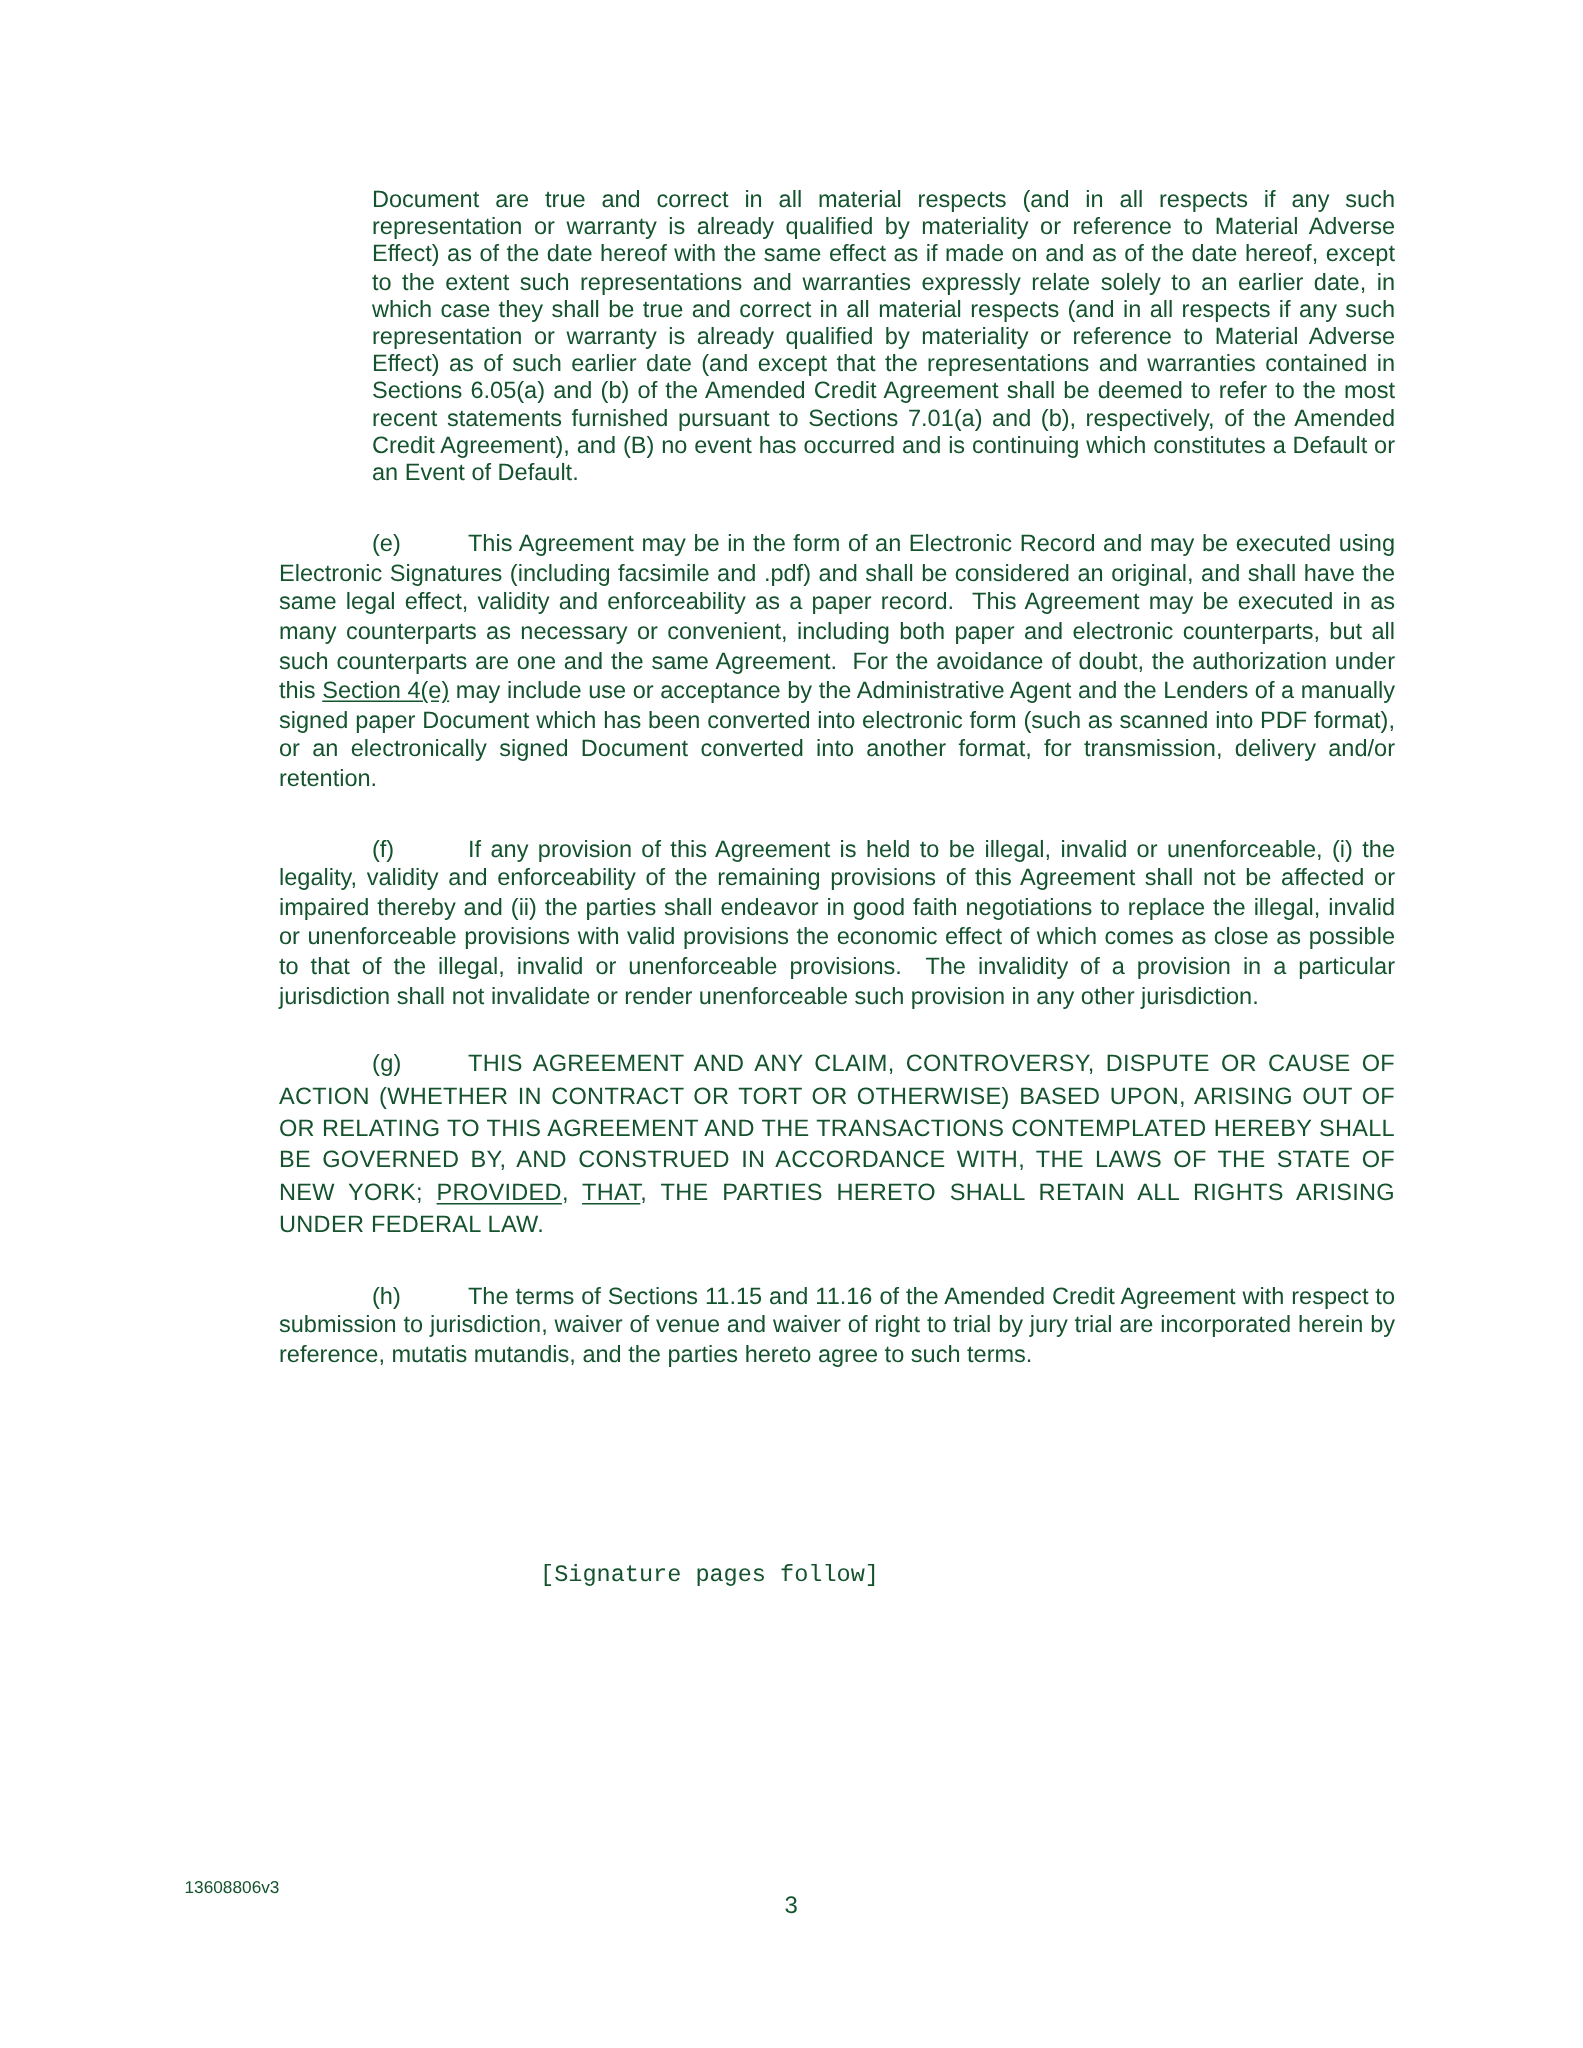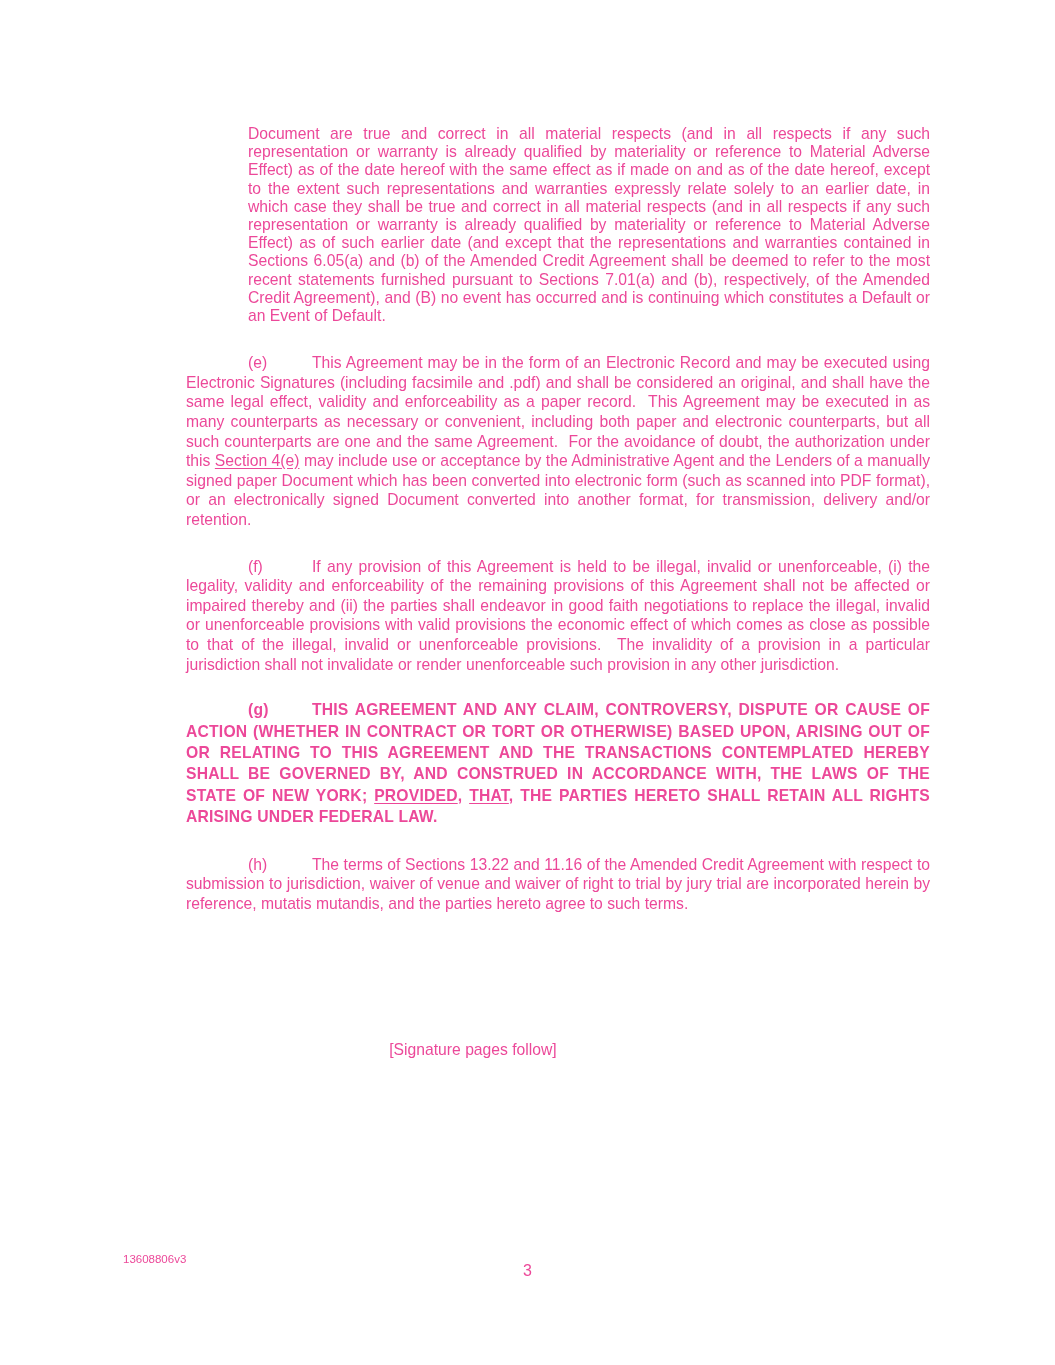--- a/index.html
+++ b/index.html
@@ -6,21 +6,21 @@
     margin: 0;
     padding: 0;
     background: #ffffff;
   }
   .page {
     position: relative;
     width: 1055px;
     height: 1365px;
     background: #ffffff;
     font-family: "Liberation Sans", sans-serif;
-    color: #ec4899;
+    color: #14532d;
     overflow: hidden;
   }
   .content {
     position: absolute;
     left: 186px;
     top: 125px;
     width: 744px;
   }
   p.para {
     margin: 0 0 25px 0;
@@ -36,39 +36,39 @@
     text-indent: 0;
   }
   p.para.body {
     text-indent: 62px;
     margin-top: 27px;
   }
   p.para.body-caps {
     text-indent: 62px;
     line-height: 21.4px;
     letter-spacing: 0.2px;
-    font-weight: bold;
   }
   .marker {
     display: inline-block;
     width: 64px;
     text-indent: 0;
   }
   .u {
     text-decoration: underline;
     text-underline-offset: 2px;
   }
   .signature-note {
     position: absolute;
     left: 0;
     top: 1040px;
     width: 946px;
     text-align: center;
     font-size: 15.7px;
     line-height: 20px;
+    font-family: Liberation Mono, monospace;
   }
   .page-number {
     position: absolute;
     left: 0;
     top: 1261px;
     width: 1055px;
     text-align: center;
     font-size: 16px;
     line-height: 20px;
   }
@@ -82,21 +82,21 @@
 </style>
 </head>
 <body>
 
 <div class="page">
   <div class="content" id="doc-body">
       <p class="para block-indent"><span>Document are true and correct in all material respects (and in all respects if any such representation or warranty is already qualified by materiality or reference to Material Adverse Effect) as of the date hereof with the same effect as if made on and as of the date hereof, except to the extent such representations and warranties expressly relate solely to an earlier date, in which case they shall be true and correct in all material respects (and in all respects if any such representation or warranty is already qualified by materiality or reference to Material Adverse Effect) as of such earlier date (and except that the representations and warranties contained in Sections 6.05(a) and (b) of the Amended Credit Agreement shall be deemed to refer to the most recent statements furnished pursuant to Sections 7.01(a) and (b), respectively, of the Amended Credit Agreement), and (B) no event has occurred and is continuing which constitutes a Default or an Event of Default.</span></p>
       <p class="para body"><span class="marker">(e)</span><span>This Agreement may be in the form of an Electronic Record and may be executed using Electronic Signatures (including facsimile and .pdf) and shall be considered an original, and shall have the same legal effect, validity and enforceability as a paper record.  This Agreement may be executed in as many counterparts as necessary or convenient, including both paper and electronic counterparts, but all such counterparts are one and the same Agreement.  For the avoidance of doubt, the authorization under this </span><span class="u">Section 4(e)</span><span> may include use or acceptance by the Administrative Agent and the Lenders of a manually signed paper Document which has been converted into electronic form (such as scanned into PDF format), or an electronically signed Document converted into another format, for transmission, delivery and/or retention.</span></p>
       <p class="para body"><span class="marker">(f)</span><span>If any provision of this Agreement is held to be illegal, invalid or unenforceable, (i) the legality, validity and enforceability of the remaining provisions of this Agreement shall not be affected or impaired thereby and (ii) the parties shall endeavor in good faith negotiations to replace the illegal, invalid or unenforceable provisions with valid provisions the economic effect of which comes as close as possible to that of the illegal, invalid or unenforceable provisions.  The invalidity of a provision in a particular jurisdiction shall not invalidate or render unenforceable such provision in any other jurisdiction.</span></p>
       <p class="para body-caps"><span class="marker">(g)</span><span>THIS AGREEMENT AND ANY CLAIM, CONTROVERSY, DISPUTE OR CAUSE OF ACTION (WHETHER IN CONTRACT OR TORT OR OTHERWISE) BASED UPON, ARISING OUT OF OR RELATING TO THIS AGREEMENT AND THE TRANSACTIONS CONTEMPLATED HEREBY SHALL BE GOVERNED BY, AND CONSTRUED IN ACCORDANCE WITH, THE LAWS OF THE STATE OF NEW YORK; </span><span class="u">PROVIDED</span><span>, </span><span class="u">THAT</span><span>, THE PARTIES HERETO SHALL RETAIN ALL RIGHTS ARISING UNDER FEDERAL LAW.</span></p>
-      <p class="para body"><span class="marker">(h)</span><span>The terms of Sections 13.22 and 11.16 of the Amended Credit Agreement with respect to submission to jurisdiction, waiver of venue and waiver of right to trial by jury trial are incorporated herein by reference, mutatis mutandis, and the parties hereto agree to such terms.</span></p>
+      <p class="para body"><span class="marker">(h)</span><span>The terms of Sections 11.15 and 11.16 of the Amended Credit Agreement with respect to submission to jurisdiction, waiver of venue and waiver of right to trial by jury trial are incorporated herein by reference, mutatis mutandis, and the parties hereto agree to such terms.</span></p>
     </div>
 
   <div class="signature-note">[Signature pages follow]</div>
 
   <div class="page-number">3</div>
 
   <div class="doc-id">13608806v3</div>
 </div>
 
 </body></html>

